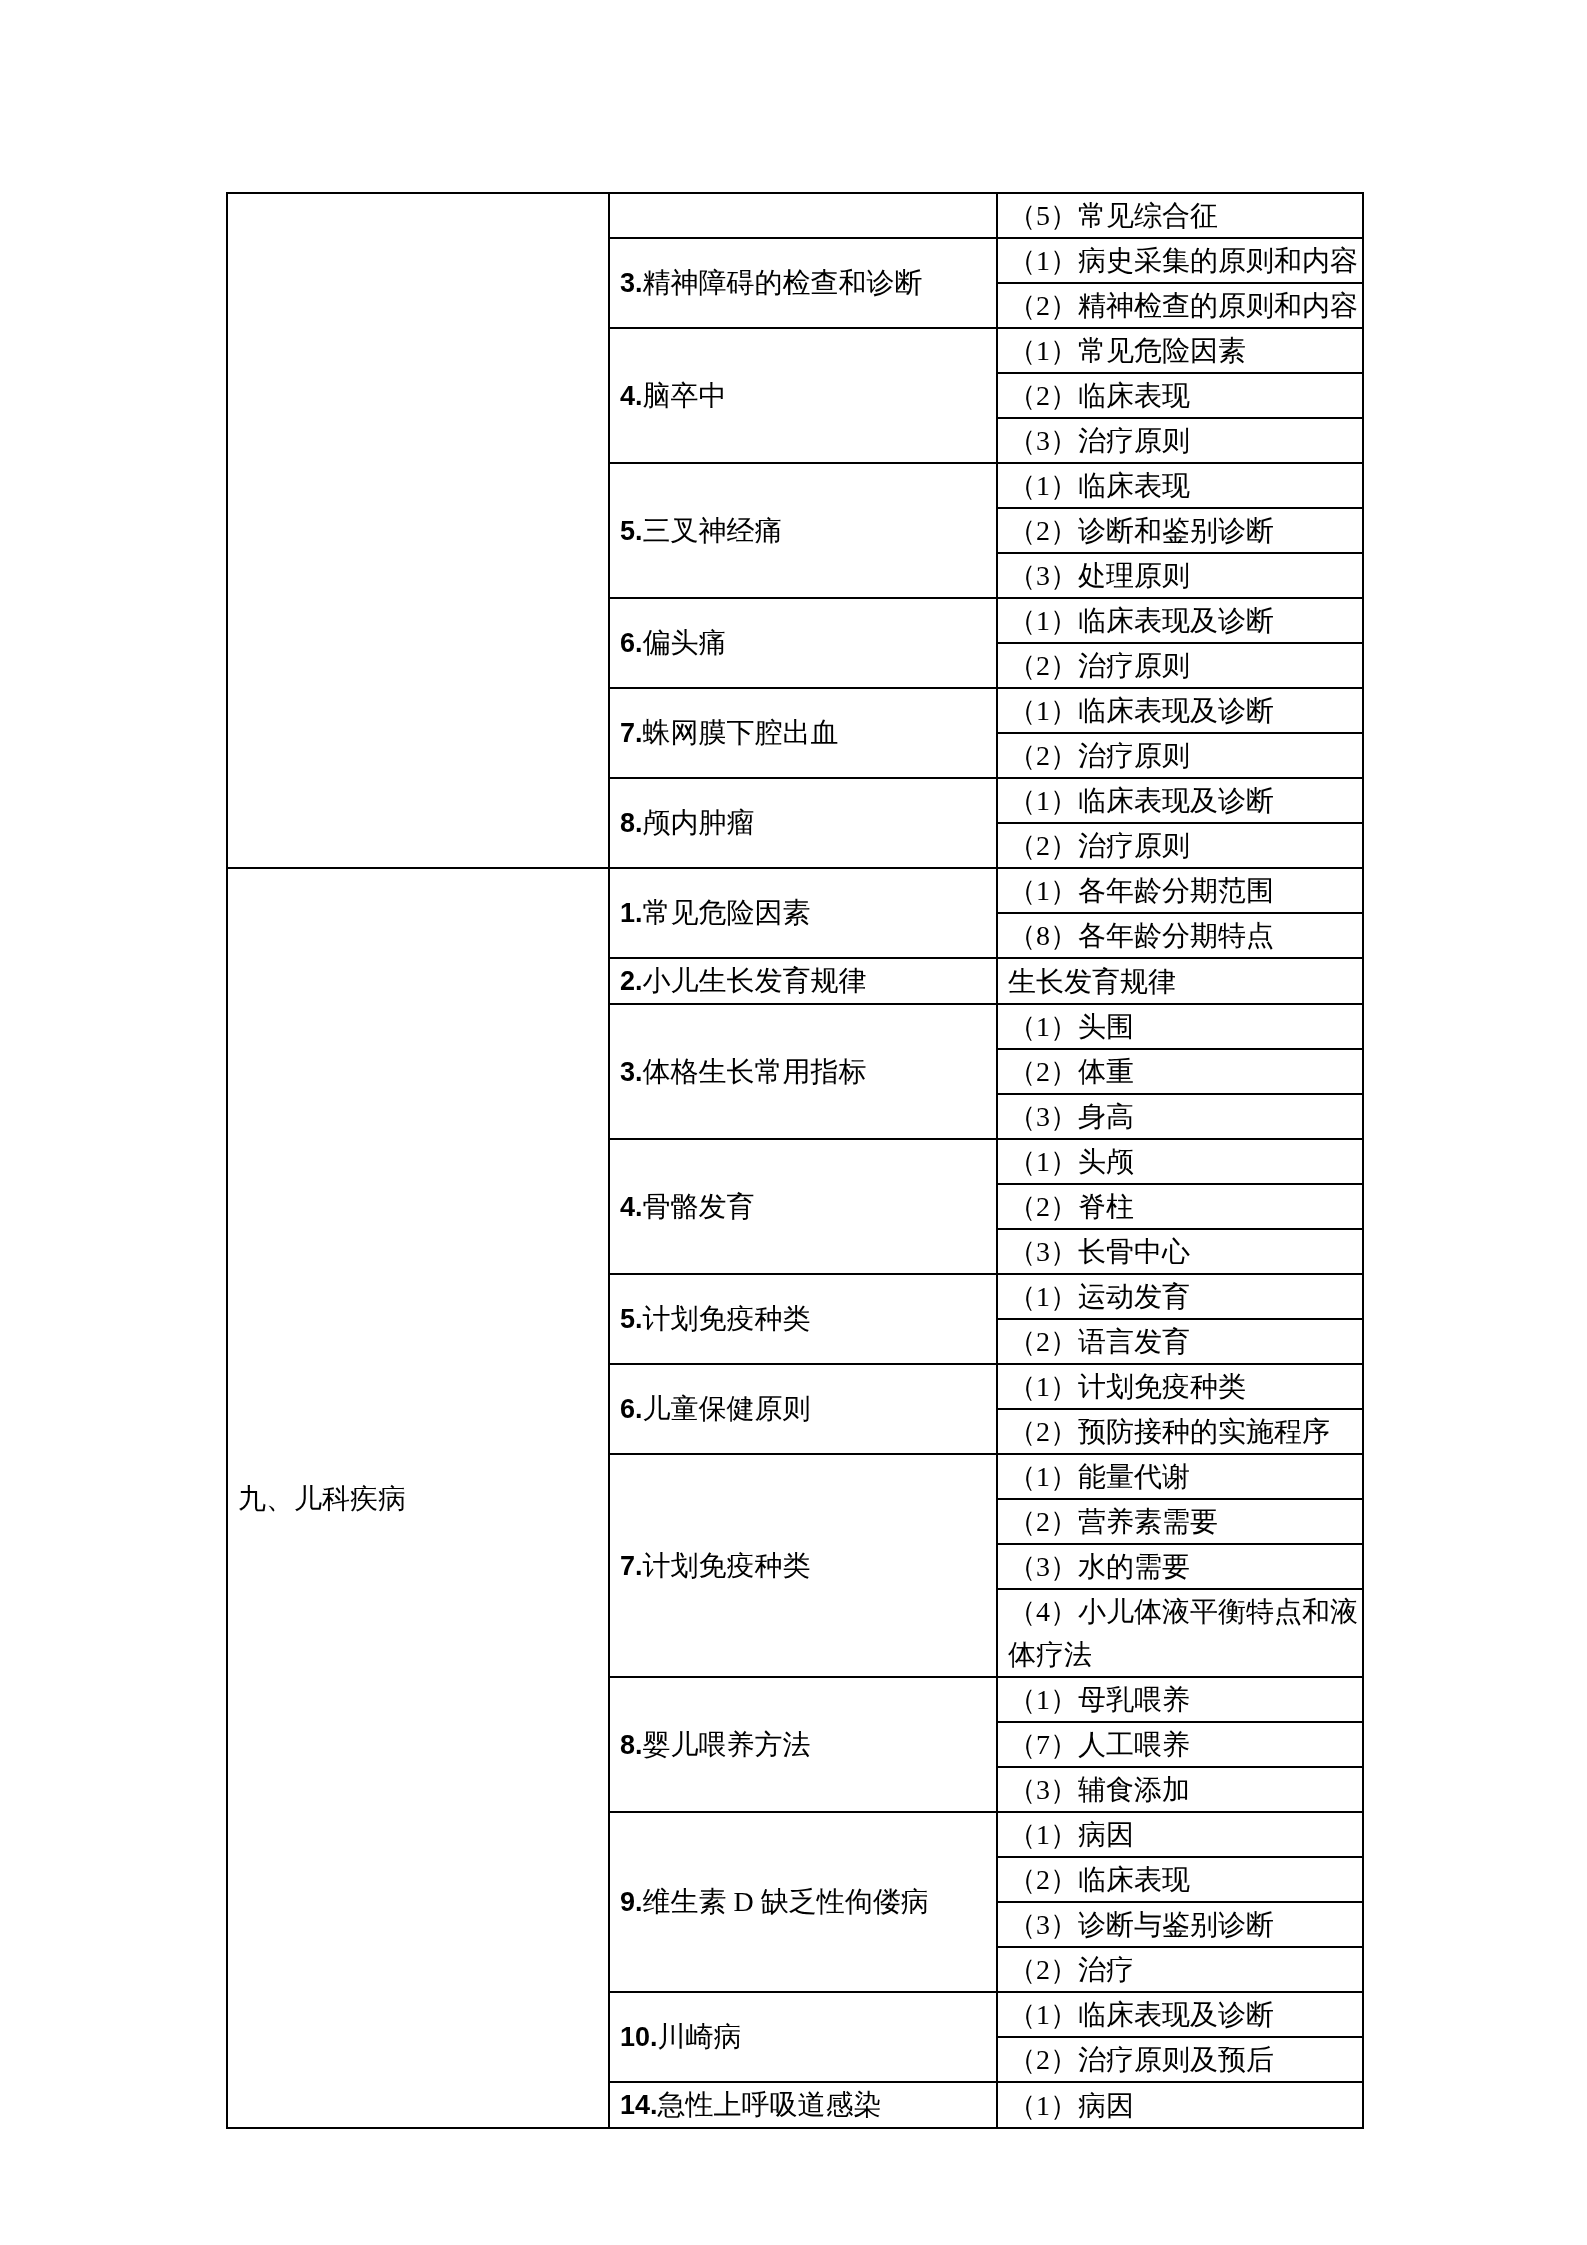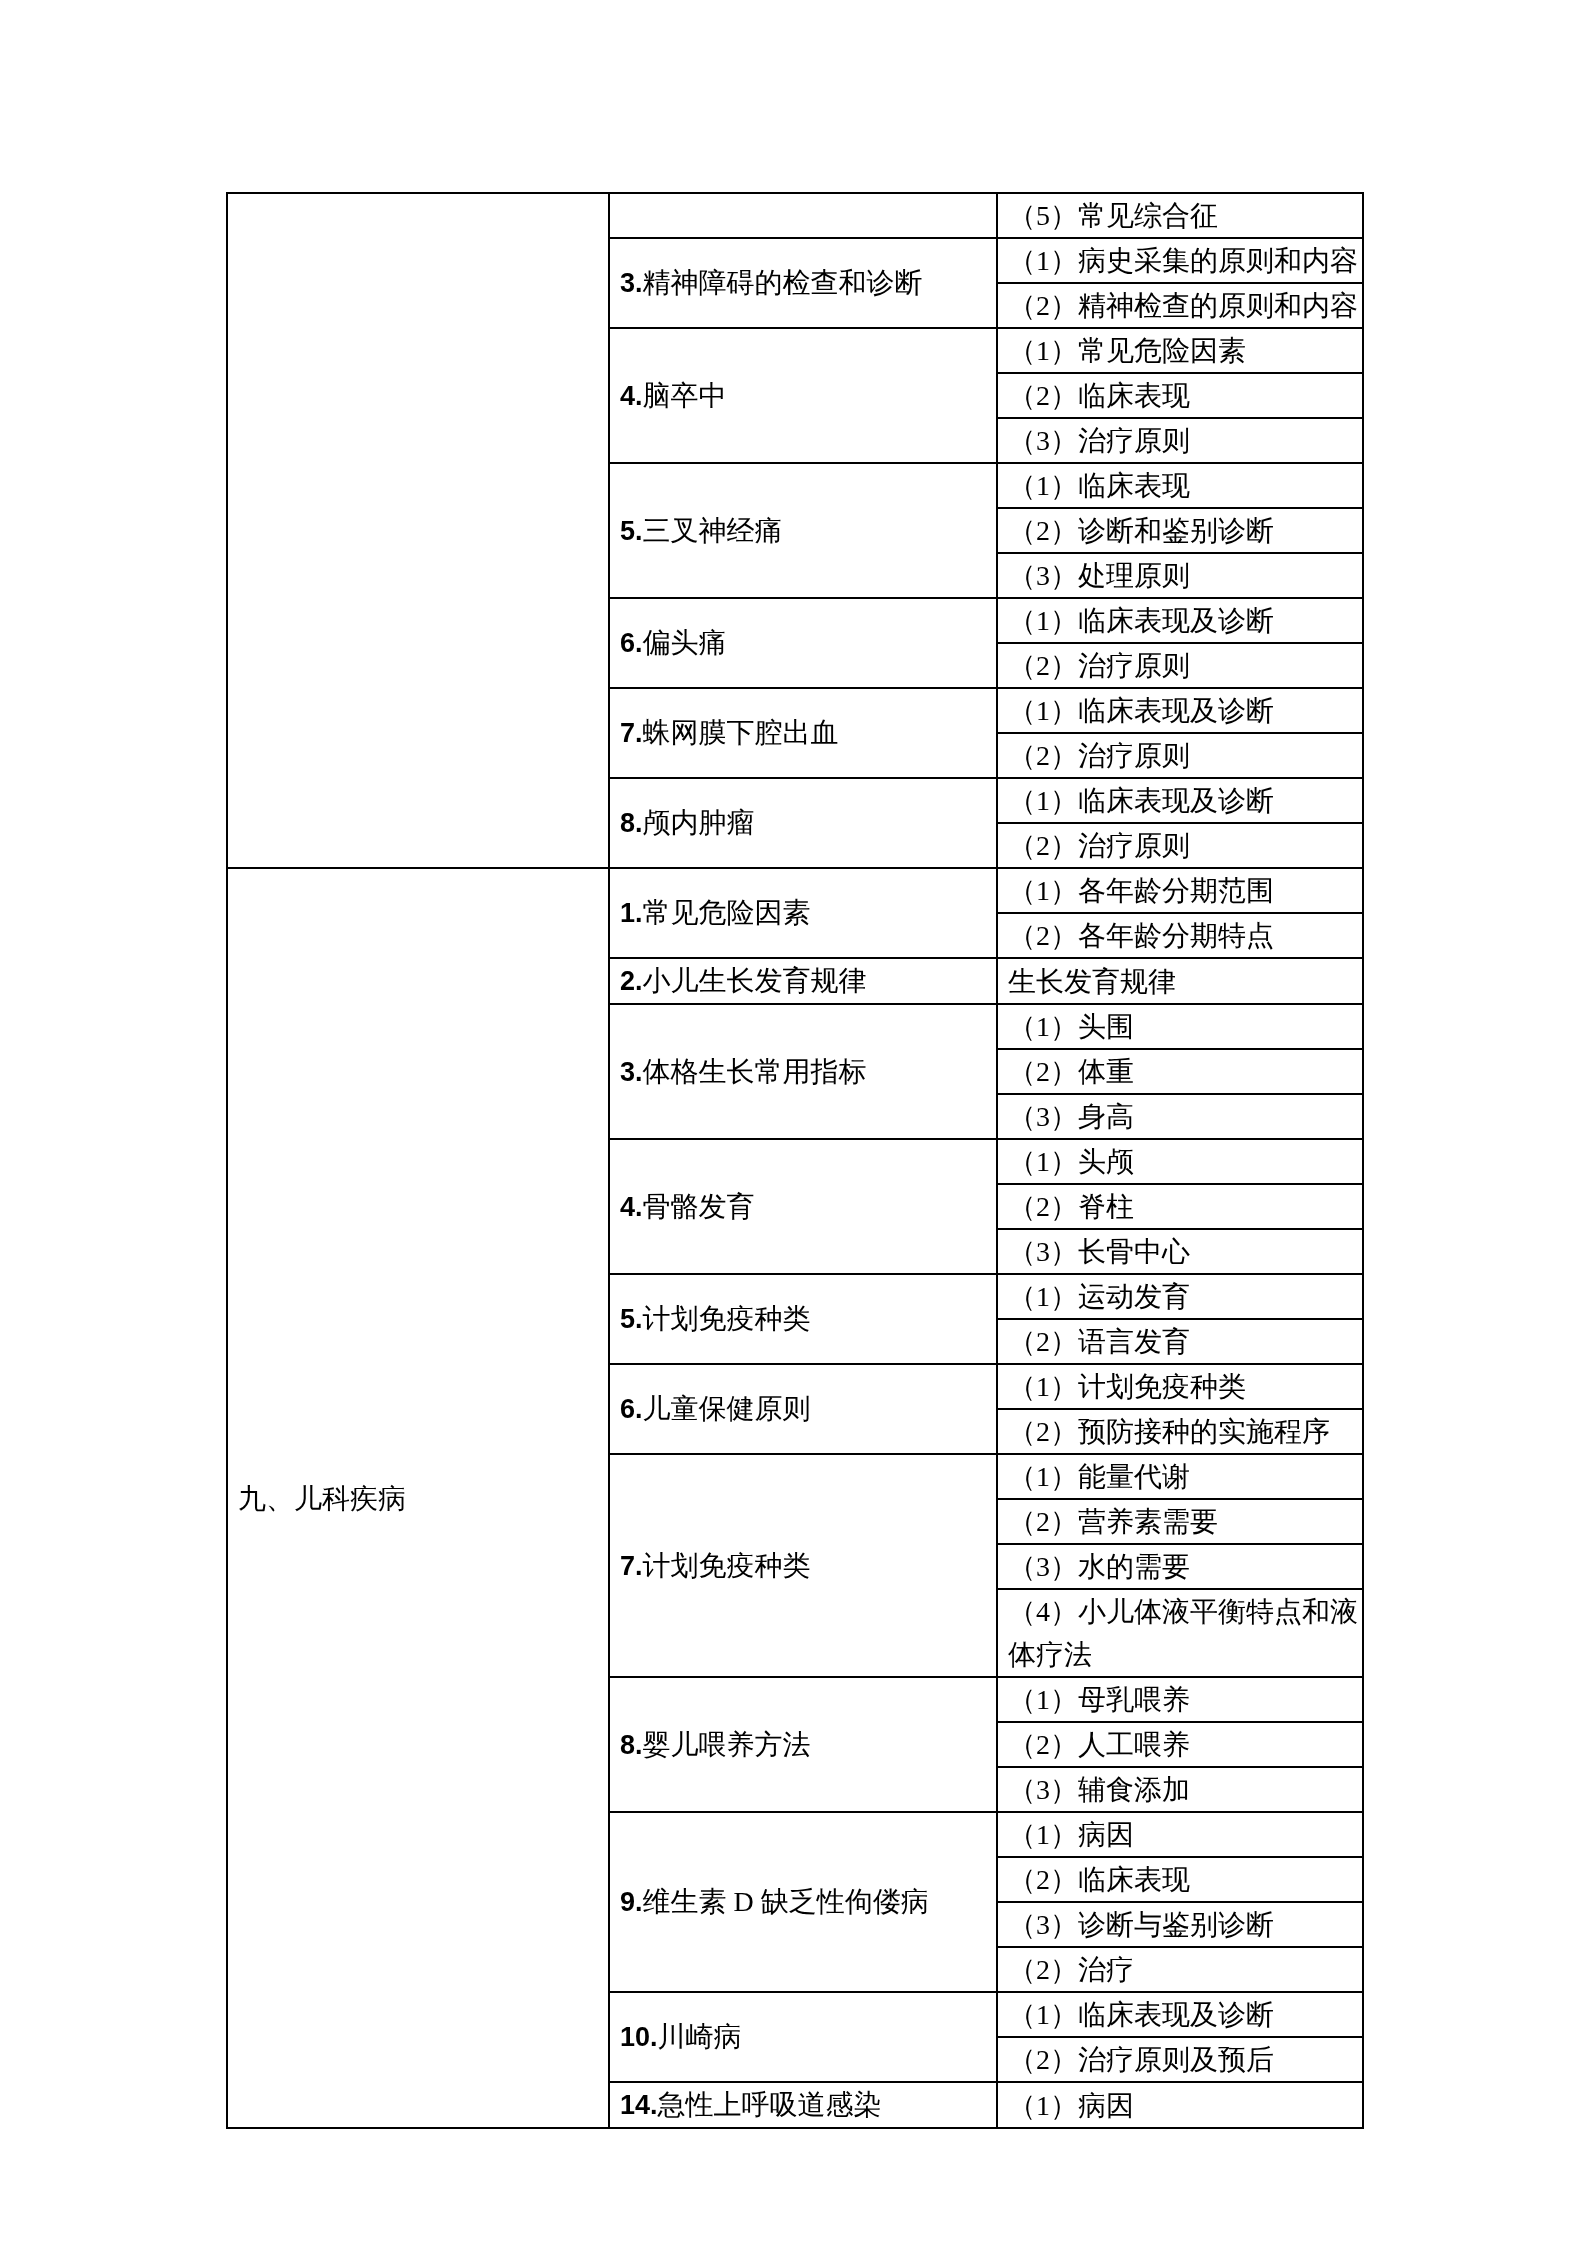--- a/index.html
+++ b/index.html
@@ -108,21 +108,21 @@
       <tr>
         <td class="c3">（2）治疗原则</td>
       </tr>
 
       <tr>
         <td class="c1" rowspan="27">九、儿科疾病</td>
         <td class="c2" rowspan="2"><span class="num">1.</span><span>常见危险因素</span></td>
         <td class="c3">（1）各年龄分期范围</td>
       </tr>
       <tr>
-        <td class="c3">（2）各年龄分期特点</td>
+        <td class="c3">（8）各年龄分期特点</td>
       </tr>
       <tr>
         <td class="c2"><span class="num">2.</span><span>小儿生长发育规律</span></td>
         <td class="c3">生长发育规律</td>
       </tr>
       <tr>
         <td class="c2" rowspan="3"><span class="num">3.</span><span>体格生长常用指标</span></td>
         <td class="c3">（1）头围</td>
       </tr>
       <tr>
@@ -166,21 +166,21 @@
         <td class="c3">（3）水的需要</td>
       </tr>
       <tr class="tall">
         <td class="c3">（4）小儿体液平衡特点和液体疗法</td>
       </tr>
       <tr>
         <td class="c2" rowspan="3"><span class="num">8.</span><span>婴儿喂养方法</span></td>
         <td class="c3">（1）母乳喂养</td>
       </tr>
       <tr>
-        <td class="c3">（2）人工喂养</td>
+        <td class="c3">（7）人工喂养</td>
       </tr>
       <tr>
         <td class="c3">（3）辅食添加</td>
       </tr>
       <tr>
         <td class="c2" rowspan="4"><span class="num">9.</span><span>维生素 D 缺乏性佝偻病</span></td>
         <td class="c3">（1）病因</td>
       </tr>
       <tr>
         <td class="c3">（2）临床表现</td>

